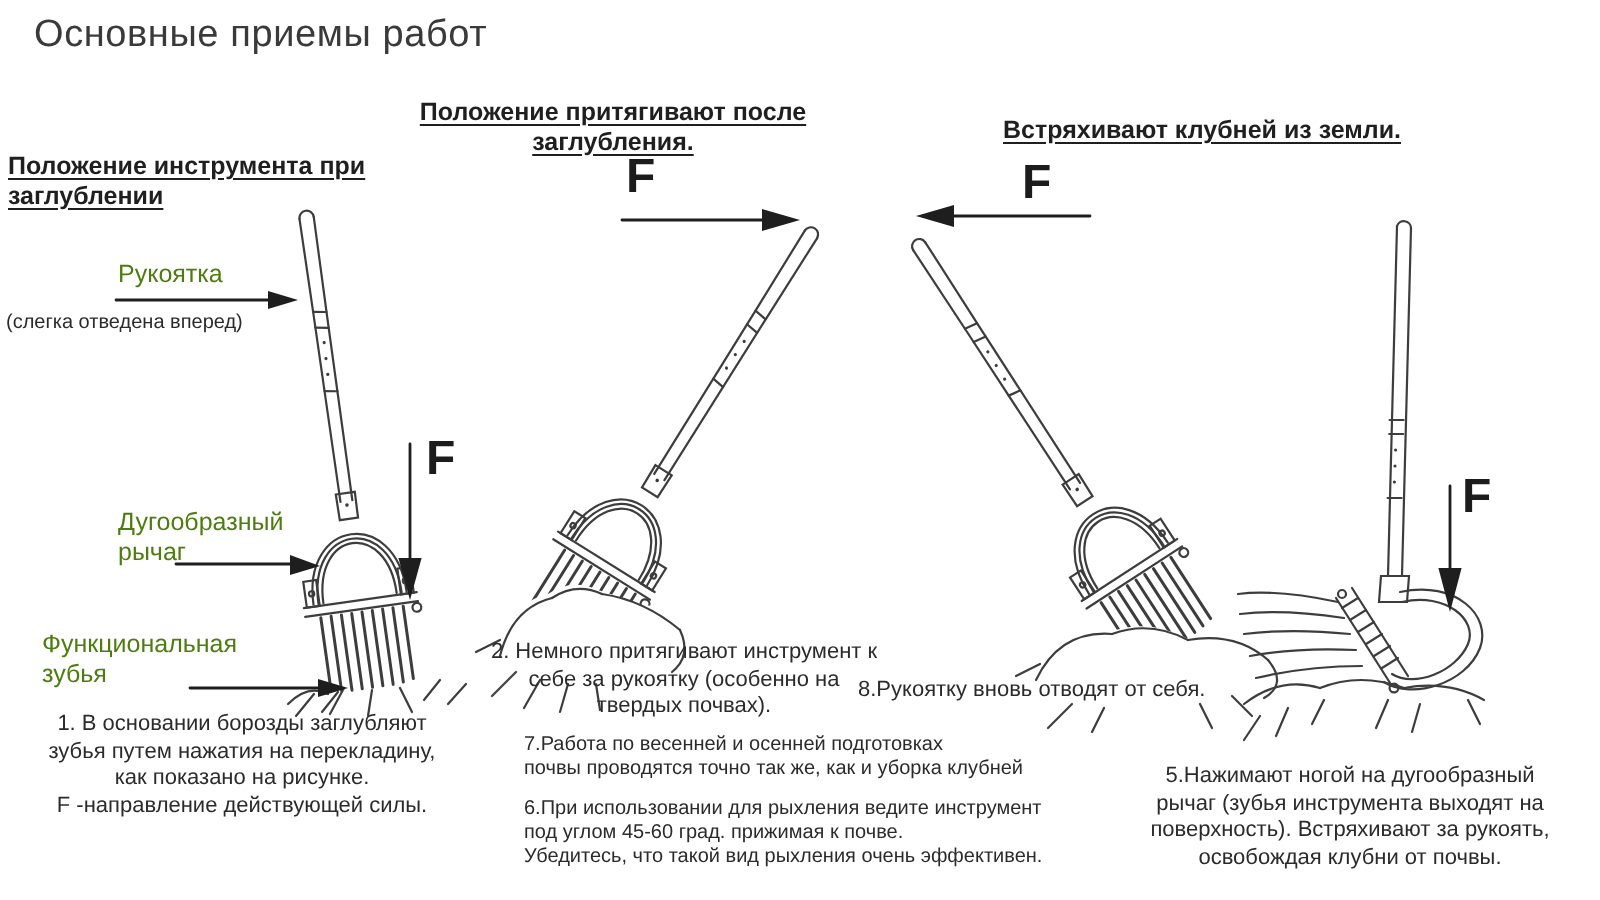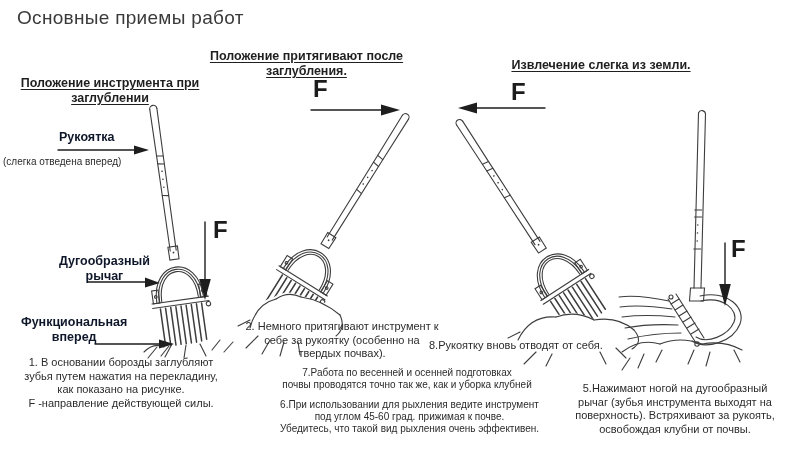--- a/index.html
+++ b/index.html
@@ -1,24 +1,24 @@
 <!DOCTYPE html>
 <html><head>
 <meta charset="utf-8">
 <style>
   html,body { margin:0; padding:0; }
   body {
     width:800px; height:450px; position:relative; background:#ffffff;
     font-family:"Liberation Sans", sans-serif; color:#2b2b2b; overflow:hidden;
   }
-  .abs { position:absolute; white-space:pre-line;text-align:center; }
+  .abs { position:absolute; white-space:pre-line; }
   .title { font-size:19px; color:#3a3a3a; letter-spacing:.3px; }
   .h { font-weight:bold; font-size:12.5px; line-height:1.16;
        text-decoration:underline; text-underline-offset:2px; color:#1f1f1f; }
-  .lbl { font-weight:bold; font-size:12.5px; line-height:1.2; color:#0f172a; }
+  .lbl { font-weight:normal; font-size:12.5px; line-height:1.2; color:#4d7c0f; }
   .small-note { font-size:10px; line-height:1.22; }
   .note { font-size:11px; line-height:1.23; }
   .center { text-align:center; }
   .f { font-size:24px; font-weight:bold; line-height:1; color:#1c1c1c; }
   svg.canvas { position:absolute; left:0; top:0; }
 </style>
 </head>
 <body>
 
 <svg class="canvas" width="800" height="450" viewBox="0 0 800 450" fill="none" stroke="#3d3d3d" stroke-width="1.1" stroke-linecap="round">
@@ -175,31 +175,31 @@
 </svg>
 
 <div class="abs title" style="left:17px; top:7px;">Основные приемы работ</div>
 
 <div class="abs h" style="left:4px; top:76px; width:212px;">Положение инструмента при
 заглублении</div>
 
 <div class="abs h center" style="left:190px; top:49px; width:233px;">Положение притягивают после
 заглубления.</div>
 
-<div class="abs h center" style="left:490px; top:58px; width:222px;">Извлечение слегка из земли.</div>
+<div class="abs h center" style="left:490px; top:58px; width:222px;">Встряхивают клубней из земли.</div>
 
 <div class="abs lbl" style="left:59px; top:130px;">Рукоятка</div>
 
 <div class="abs small-note" style="left:3px; top:156px;">(слегка отведена вперед)</div>
 
 <div class="abs lbl" style="left:21px; top:254px;margin-left:38px;">Дугообразный
 рычаг</div>
 
 <div class="abs lbl" style="left:21px; top:315px;">Функциональная
-вперед</div>
+зубья</div>
 
 <div class="abs f" style="left:213px; top:218px;">F</div>
 <div class="abs f" style="left:313px; top:77px;">F</div>
 <div class="abs f" style="left:511px; top:80px;">F</div>
 <div class="abs f" style="left:731px; top:237px;">F</div>
 
 <div class="abs note center" style="left:2px; top:356px; width:238px;">1. В основании борозды заглубляют
 зубья путем нажатия на перекладину,
 как показано на рисунке.
 F -направление действующей силы.</div>

